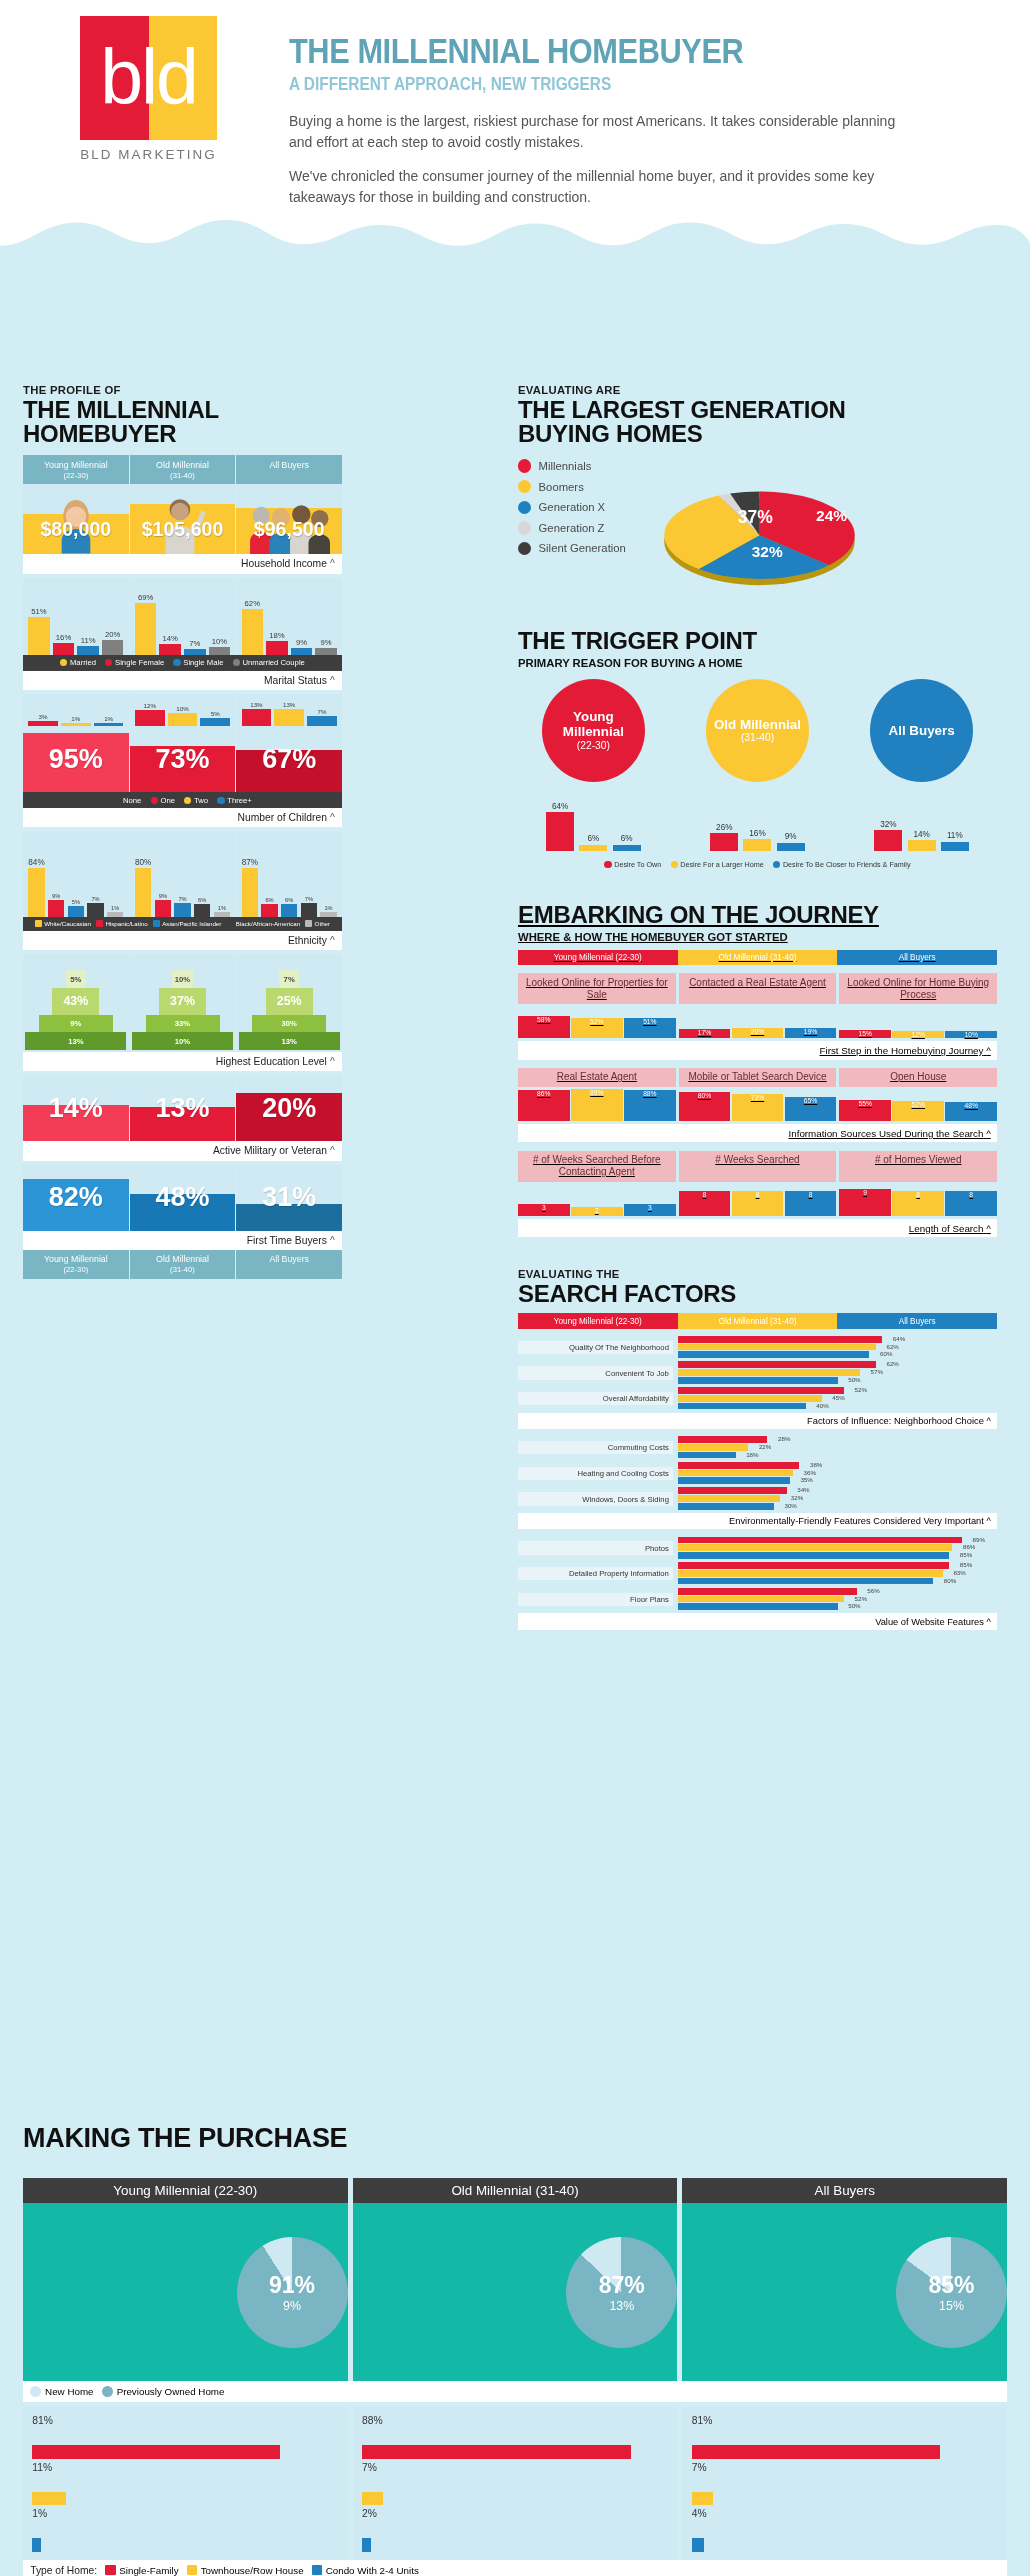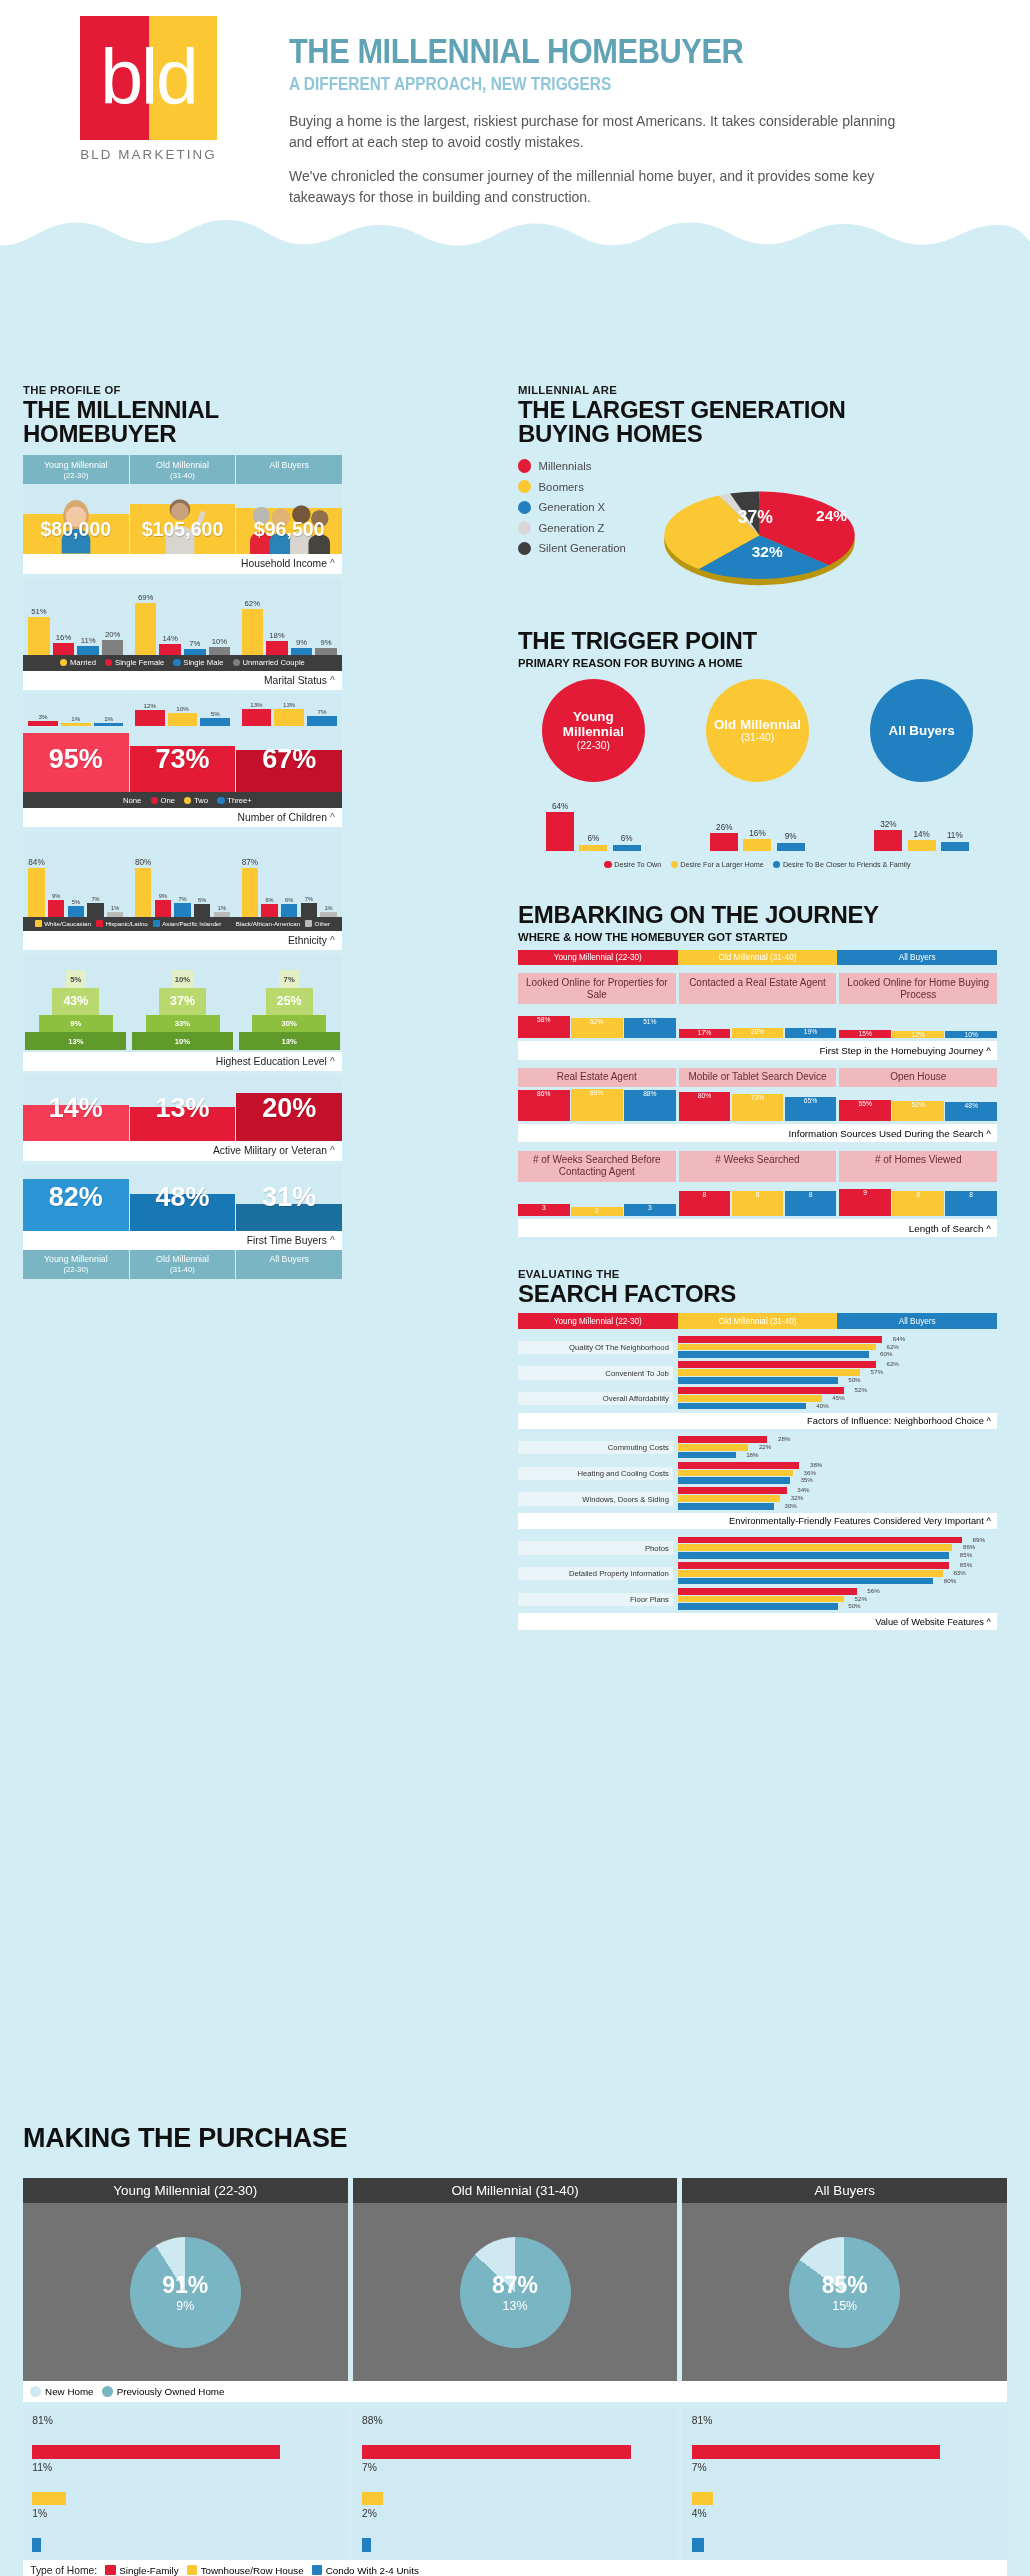--- a/index.html
+++ b/index.html
@@ -119,21 +119,21 @@
   .hrow .rbars { flex:1; }
   .hbar { height:6.7px; margin-bottom:1px; position:relative; }
   .hbar span { position:absolute; right:-23px; top:-1px; font-size:6.2px; color:#444;}
   .hcap { background:#fff; text-align:right; font-size:9.3px; padding:3.1px 6.2px; margin-top:2.1px;}
 
   
   #purchase { position:absolute; left:23px; top:2123px; width:984px; }
   .p3 { display:flex; gap:5.2px; }
   .p3 > div { flex:1; }
   .phead { background:#3d3d3d; color:#fff; text-align:center; font-size:13.4px; padding:5.2px; }
-  .donutwrap { background:#737373; height:178px; display:flex; align-items:center; justify-content:center; position:relative;}
+  .donutwrap { background:#14b8a6; height:178px; display:flex; align-items:center; justify-content:flex-end; position:relative;}
   .donut { width:111px; height:111px; border-radius:50%; display:flex; flex-direction:column; align-items:center; justify-content:center;}
   .donut b { font-size:23px; color:#fff; font-family:"Liberation Sans Narrow","Liberation Sans",sans-serif;}
   .donut i { font-style:normal; font-size:12.4px; color:#fff; }
 
   .pblock { background:#cfeaf2; padding:8.2px 9.3px 5.2px; }
   .pbrow { display:flex; align-items:flex-end; gap:6.2px; height:31px; margin-bottom:4.1px;}
   .pbcell { flex:1; }
   .pbar { height:13.4px; position:relative; }
   .pbnum { font-size:10.3px; color:#333; margin-bottom:19px;}
   .plegend { background:#fff; display:flex; align-items:center; gap:8.2px; padding:4.6px 7.2px; font-size:9.8px; justify-content:flex-start;}
@@ -570,21 +570,21 @@
       <div><span>Young Millennial</span><small>(22-30)</small></div>
       <div><span>Old Millennial</span><small>(31-40)</small></div>
       <div><span>All Buyers</span><small></small></div>
     </div>
   </div>
 </div>
 
 <div id="rightcol">
 
   <div style="margin-left:139px">
-    <div class="kicker">MILLENNIAL ARE</div>
+    <div class="kicker">EVALUATING ARE</div>
     <div class="bigtitle" style="max-width:330px">THE LARGEST GENERATION BUYING HOMES</div>
   </div>
   <div style="display:flex; margin-left:139px; margin-top:13.4px;">
     <div class="pielegend" id="gen-legend">
         <div class="li">
           <span class="dotsw" style="width: 13.4px; height: 13.4px; border-radius: 50%; background: rgb(228, 27, 55);"></span>
           <span>Millennials</span>
         </div>
         <div class="li">
           <span class="dotsw" style="width: 13.4px; height: 13.4px; border-radius: 50%; background: rgb(251, 200, 51);"></span>
@@ -694,21 +694,21 @@
           <span class="dotsw" style="background: rgb(251, 200, 51);"></span>
           <span>Desire For a Larger Home</span>
         </span>
         <span class="li">
           <span class="dotsw" style="background: rgb(32, 128, 192);"></span>
           <span>Desire To Be Closer to Friends &amp; Family</span>
         </span>
       </div>
   </div>
 
-  <div style="margin-top:31px; margin-left:139px; width:479px;">
+  <div style="margin-top:31px; margin-left:139px; width:479px;text-decoration:underline;">
     <div class="bigtitle">EMBARKING ON THE JOURNEY</div>
     <div class="subtitle">WHERE &amp; HOW THE HOMEBUYER GOT STARTED</div>
     <div class="jlegend" id="journey-legend">
         <div style="background: rgb(228, 27, 55);">Young Millennial (22-30)</div>
         <div style="background: rgb(251, 200, 51);">Old Millennial (31-40)</div>
         <div style="background: rgb(32, 128, 192);">All Buyers</div>
       </div>
     <div id="journey-blocks">
         <div class="jgroup">
           <div class="jhead">

